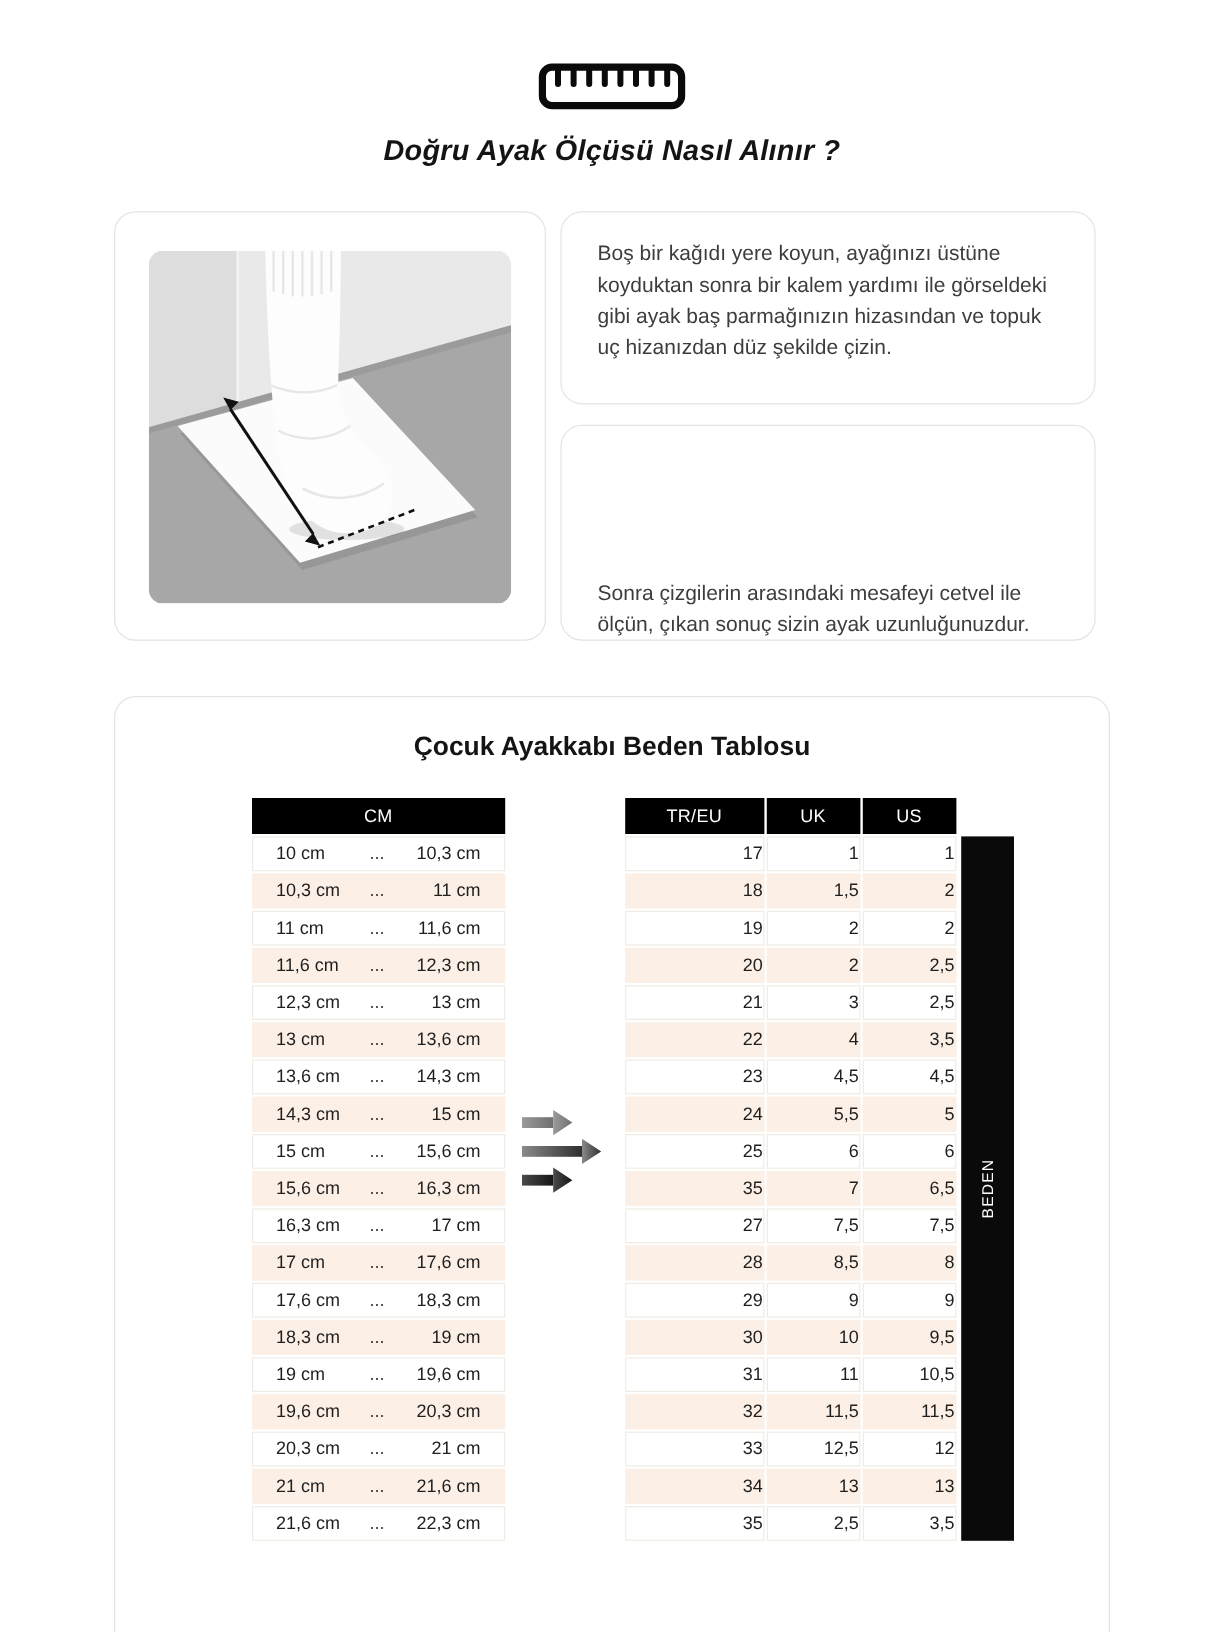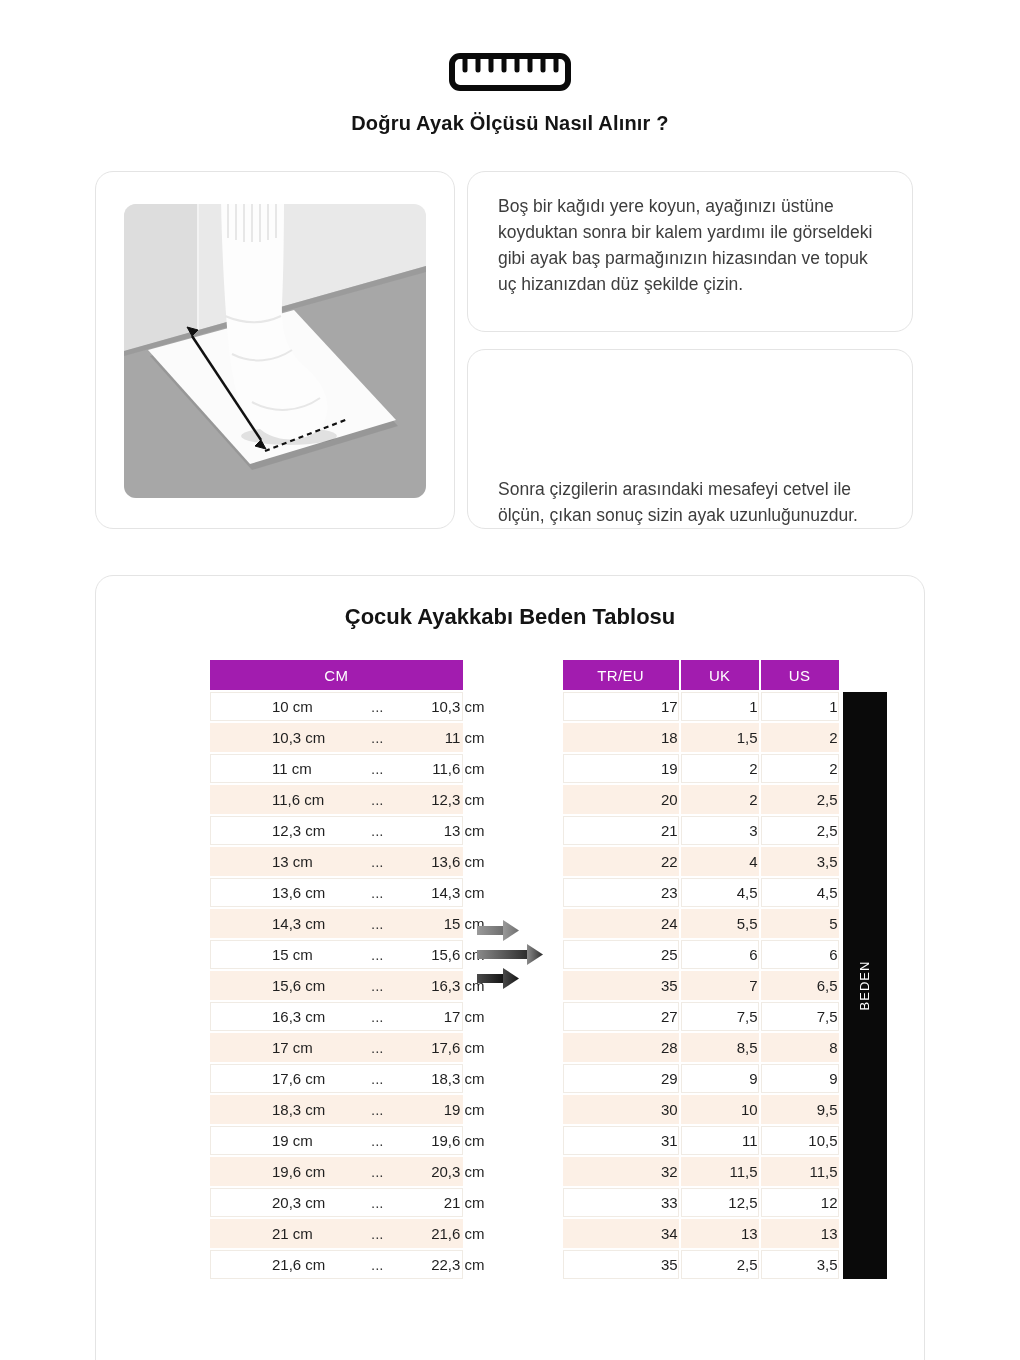--- a/index.html
+++ b/index.html
@@ -8,22 +8,23 @@
     width:1020px; height:1360px;
     font-family:"Liberation Sans", sans-serif;
     color:#222; overflow:hidden; position:relative;
   }
   .page { width:1020px; height:1360px; }
 
   
   .page-header { text-align:center; padding-top:52px; }
   .ruler-svg { display:block; margin:0 auto; }
   .page-title {
-    margin:20px 0 0; font-size:20px; font-weight:700; color:#141414;
+    margin:20px 0 0; font-size:24px; font-weight:700; color:#141414;
     letter-spacing:.2px;
+    font-style:italic;
   }
 
   
   .guide { display:flex; gap:12px; margin:36px 95px 0 95px; }
   .photo-card {
     width:360px; height:358px; border:1px solid #e4e4e4; border-radius:18px;
     padding:32px 28px 0 28px; background:#fff; flex:none;
   }
   .photo-frame { width:302px; height:294px; border-radius:12px; overflow:hidden; }
   .guide-texts { display:flex; flex-direction:column; gap:17px; width:446px; flex:none; }
@@ -39,29 +40,29 @@
   .table-card {
     margin:46px 95px 0 95px; width:830px; height:864px;
     border:1px solid #e4e4e4; border-radius:18px; background:#fff;
     padding-top:28px;
   }
   .table-title { margin:0; text-align:center; font-size:22px; font-weight:700; color:#141414; }
   .tables { display:flex; align-items:flex-start; margin:28px 0 0 112px; }
 
   table { border-collapse:separate; border-spacing:2px; font-size:15px; color:#1f1f1f; }
   th {
-    background:#a21caf; color:#fff; font-weight:400; font-size:15px;
+    background:#000000; color:#fff; font-weight:400; font-size:15px;
     height:30px; padding:0; letter-spacing:.3px;
   }
   td { height:29px; padding:0; background:#fff; border:1px solid #f0ebe4; }
   tbody tr:nth-child(even) td { background:#fcf0e6; border-color:#fcf0e6; }
 
   .cm-table { width:212px; flex:none; }
   .cm-table td { padding:0 19px; }
-  .cm-range { display:flex; align-items:center; width:100%;margin-left:42px; }
+  .cm-range { display:flex; align-items:center; width:100%; }
   .cm-from { width:78px; text-align:left; }
   .cm-dots { flex:1; text-align:center; color:#3a3a3a; }
   .cm-to { width:80px; text-align:right; }
 
   .arrow-zone { width:96px; flex:none; display:flex; justify-content:center; }
   .arrow-zone svg { margin-top:260px; }
 
   .size-table { width:280px; flex:none; }
   .size-table td { text-align:right; }
 

